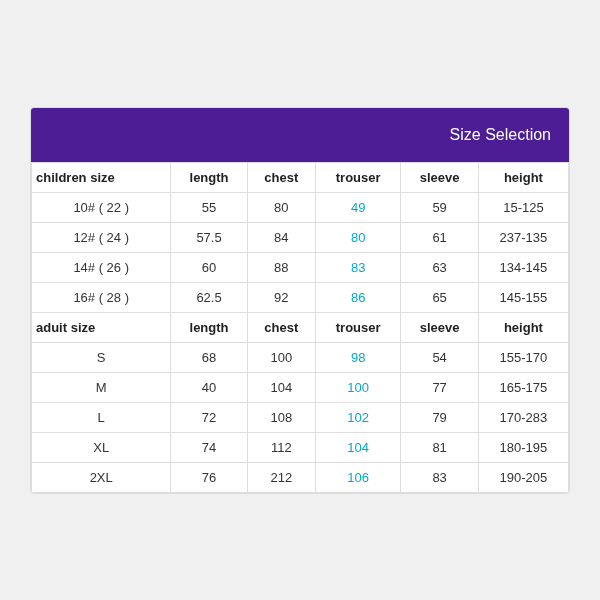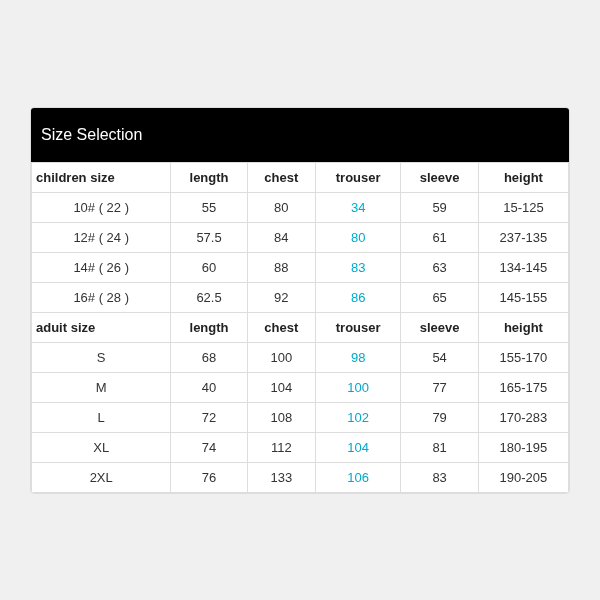--- a/index.html
+++ b/index.html
@@ -13,24 +13,24 @@
       font-family: Arial, sans-serif;
     }
     .card {
       background: #fff;
       width: 540px;
       border: 1px solid #ddd;
       border-radius: 4px;
       overflow: hidden;
     }
     .title-bar {
-      background: #000000;
+      background: #4c1d95;
       color: #fff;
-      text-align: left;
-      padding: 18px 10px;
+      text-align: right;
+      padding: 18px 18px;
       font-size: 16px;
       font-weight: 500;
     }
     table {
       width: 100%;
       border-collapse: collapse;
       font-size: 13px;
     }
     th, td {
       border: 1px solid #ddd;
@@ -66,21 +66,21 @@
           <td class="col-header">length</td>
           <td class="col-header">chest</td>
           <td class="col-header">trouser</td>
           <td class="col-header">sleeve</td>
           <td class="col-header">height</td>
         </tr>
         <tr class="data-row">
           <td>10# ( 22 )</td>
           <td>55</td>
           <td>80</td>
-          <td class="col-trouser">34</td>
+          <td class="col-trouser">49</td>
           <td>59</td>
           <td>15-125</td>
         </tr>
         <tr class="data-row">
           <td>12# ( 24 )</td>
           <td>57.5</td>
           <td>84</td>
           <td class="col-trouser">80</td>
           <td>61</td>
           <td>237-135</td>
@@ -137,20 +137,20 @@
           <td>XL</td>
           <td>74</td>
           <td>112</td>
           <td class="col-trouser">104</td>
           <td>81</td>
           <td>180-195</td>
         </tr>
         <tr class="data-row">
           <td>2XL</td>
           <td>76</td>
-          <td>133</td>
+          <td>212</td>
           <td class="col-trouser">106</td>
           <td>83</td>
           <td>190-205</td>
         </tr>
       </tbody>
   </table>
 </div>
 
 </body></html>

